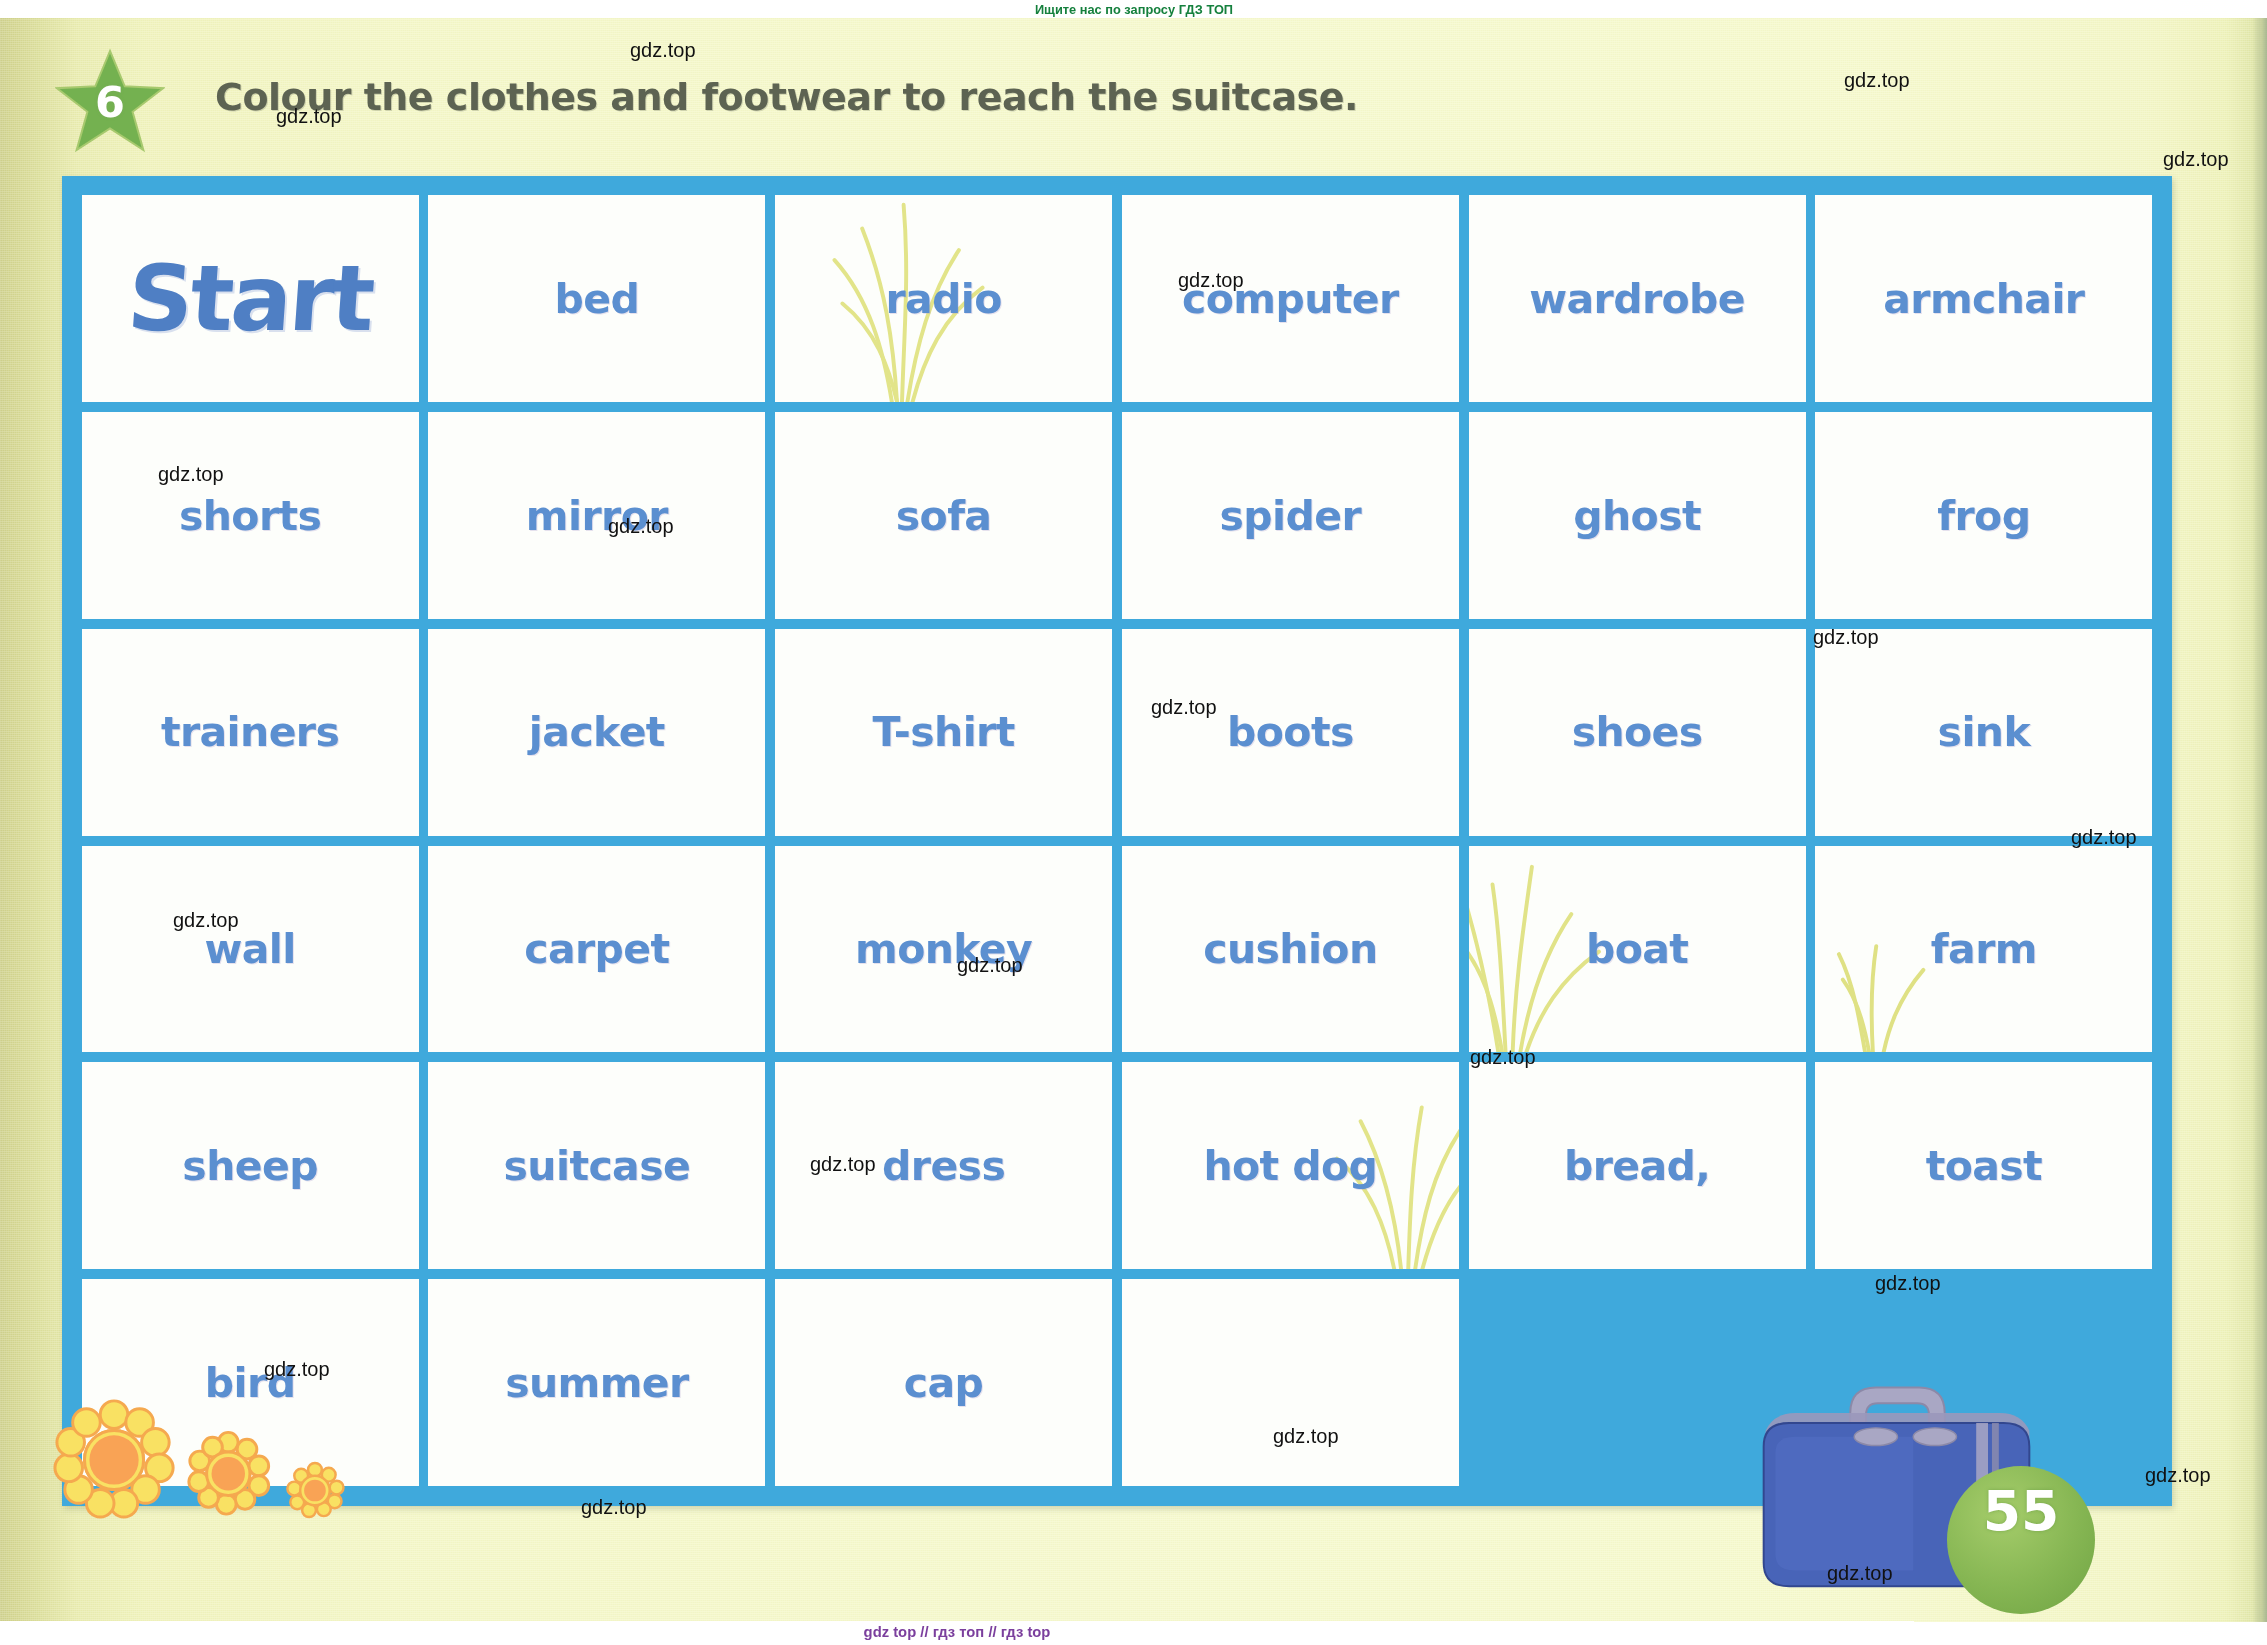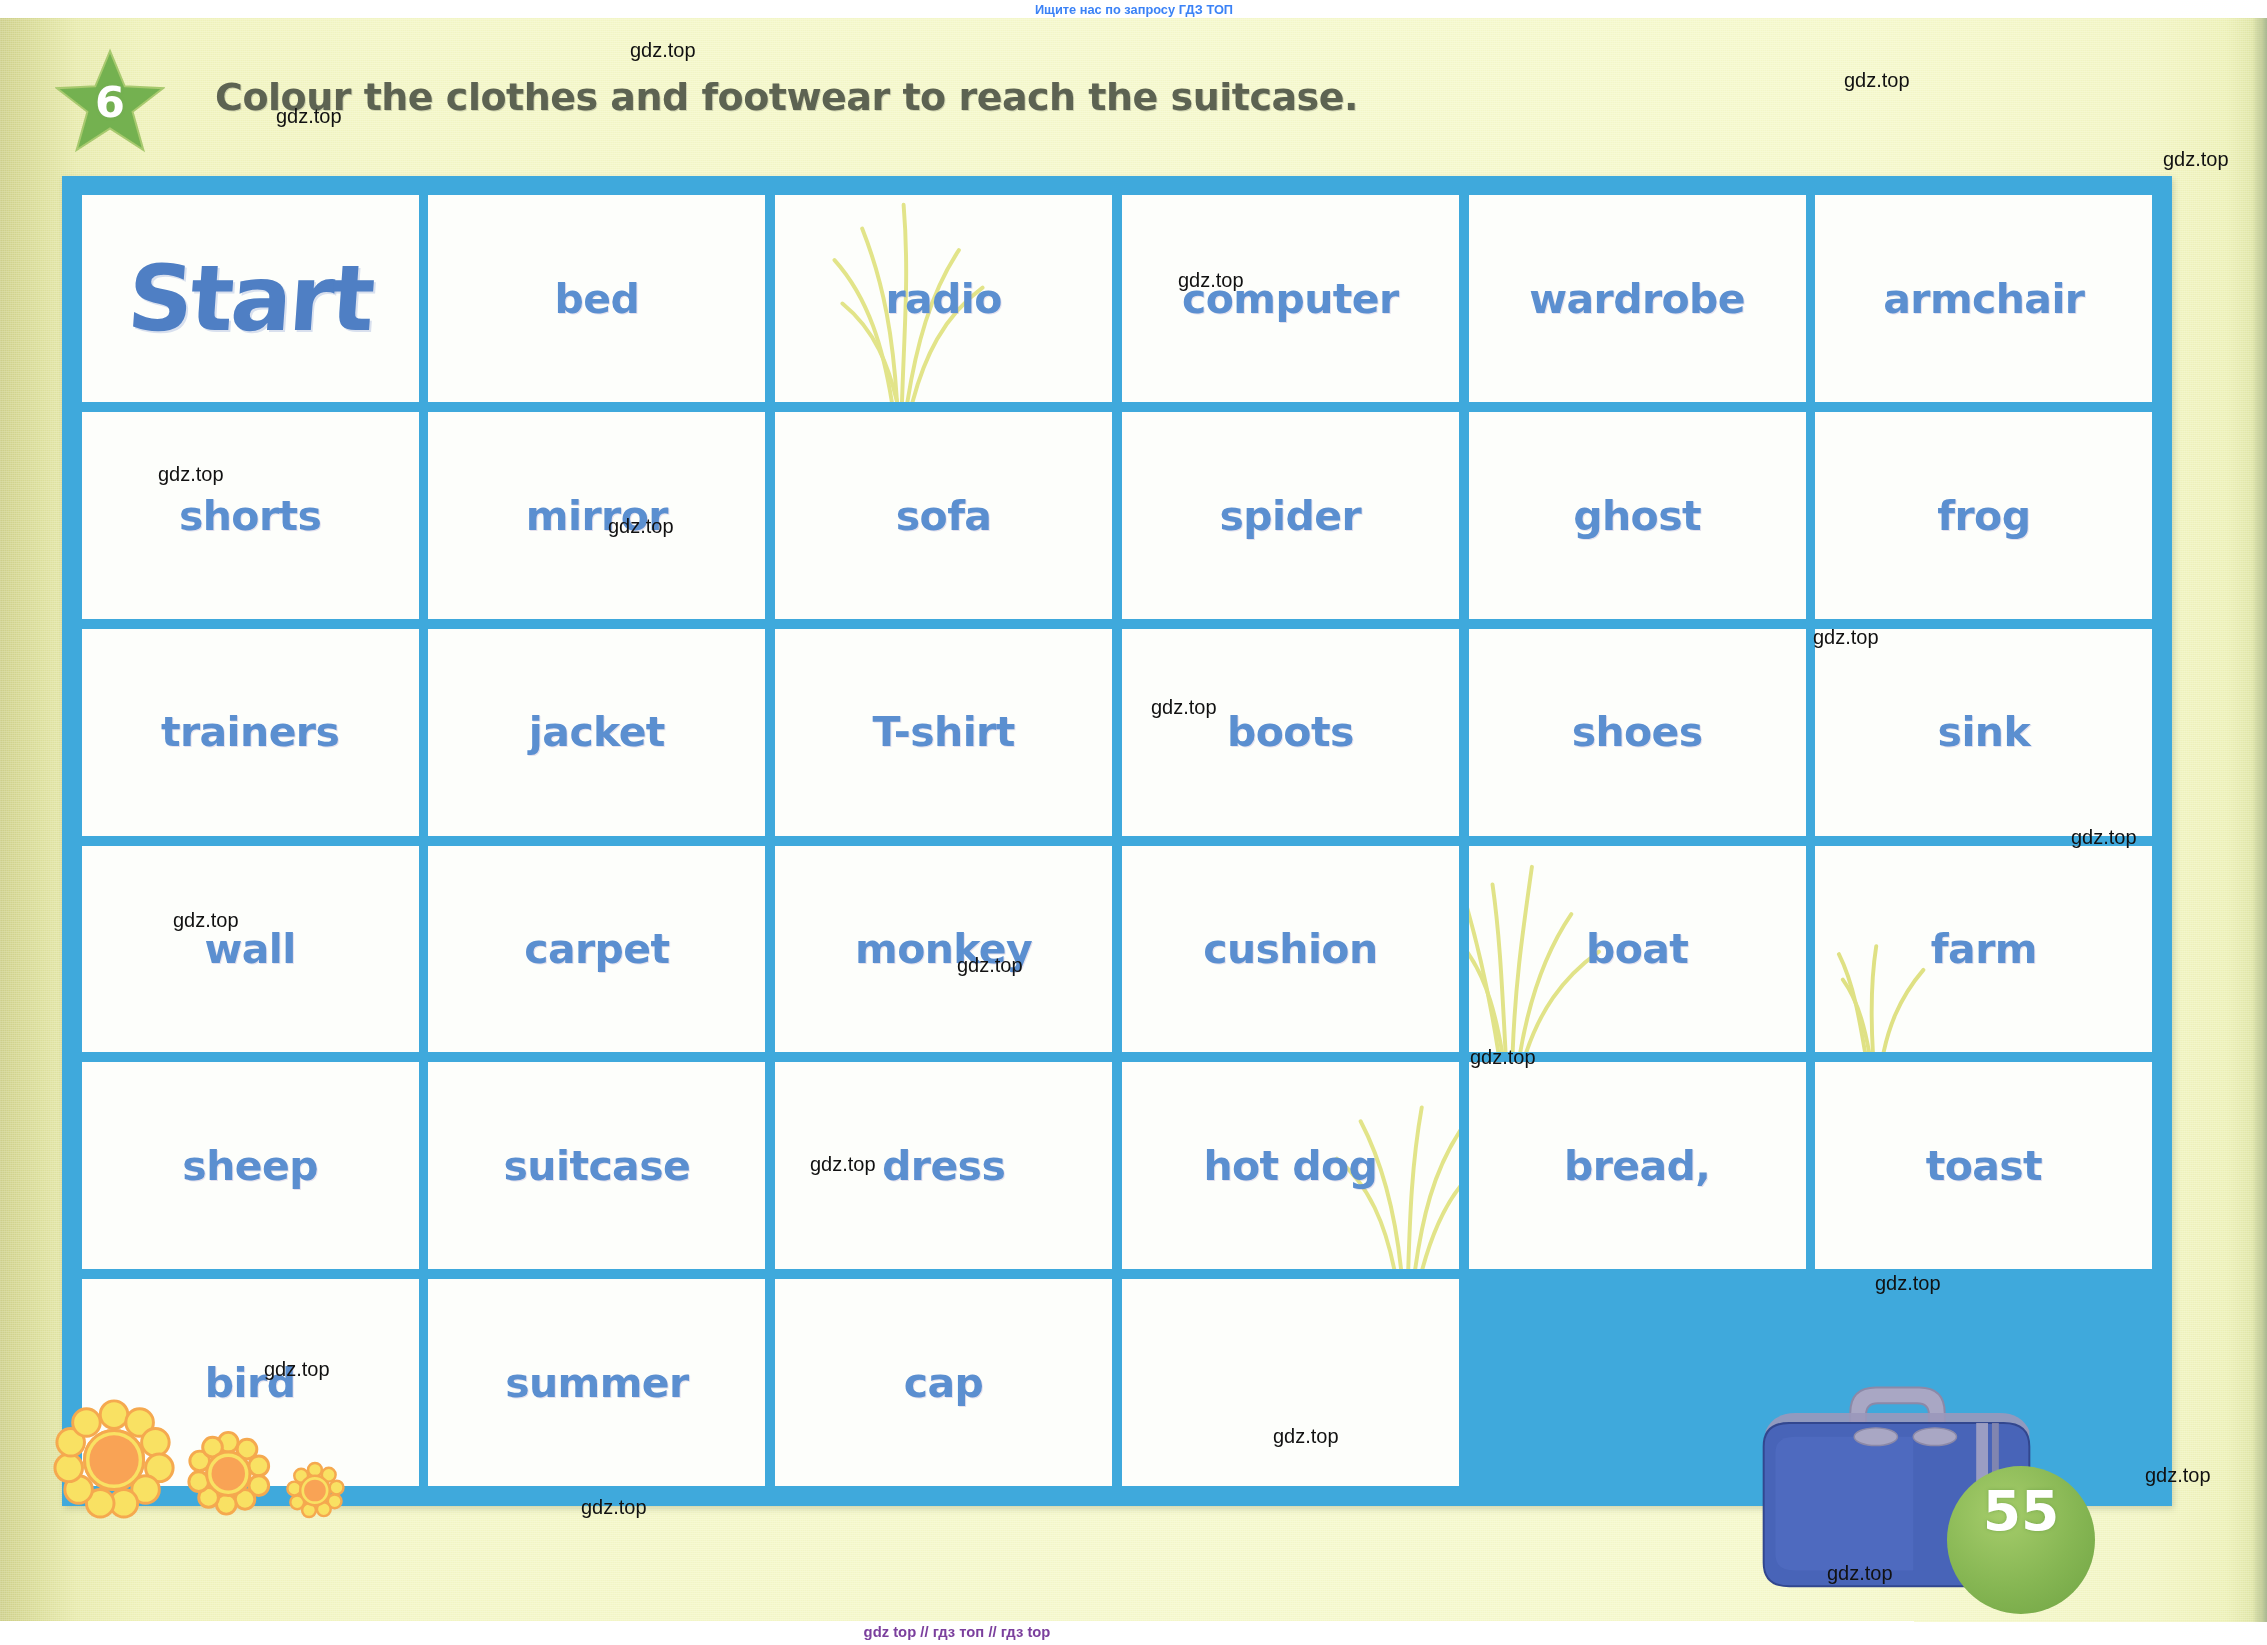--- a/index.html
+++ b/index.html
@@ -5,21 +5,21 @@
   * { margin:0; padding:0; box-sizing:border-box; }
   html,body { width:2268px; height:1645px; overflow:hidden;
               font-family:"Liberation Sans", sans-serif; background:#ffffff; }
 
   
   .ad-banner{
     position:absolute; left:0; top:0; width:2268px; height:17.7px;
     background:#ffffff; text-align:center;
   }
   .ad-banner span{
-    display:inline-block; color:#3b82f6; font-size:12.8px; font-weight:bold;
+    display:inline-block; color:#15803d; font-size:12.8px; font-weight:bold;
     line-height:17.7px; letter-spacing:0px;
   }
 
   
   .ad-footer{
     position:absolute; left:0; top:1621px; width:1914px; height:23.6px;
     background:#ffffff; text-align:center;
   }
   .ad-footer span{
     display:inline-block; color:#7b3f9d; font-size:14.8px; font-weight:bold;

